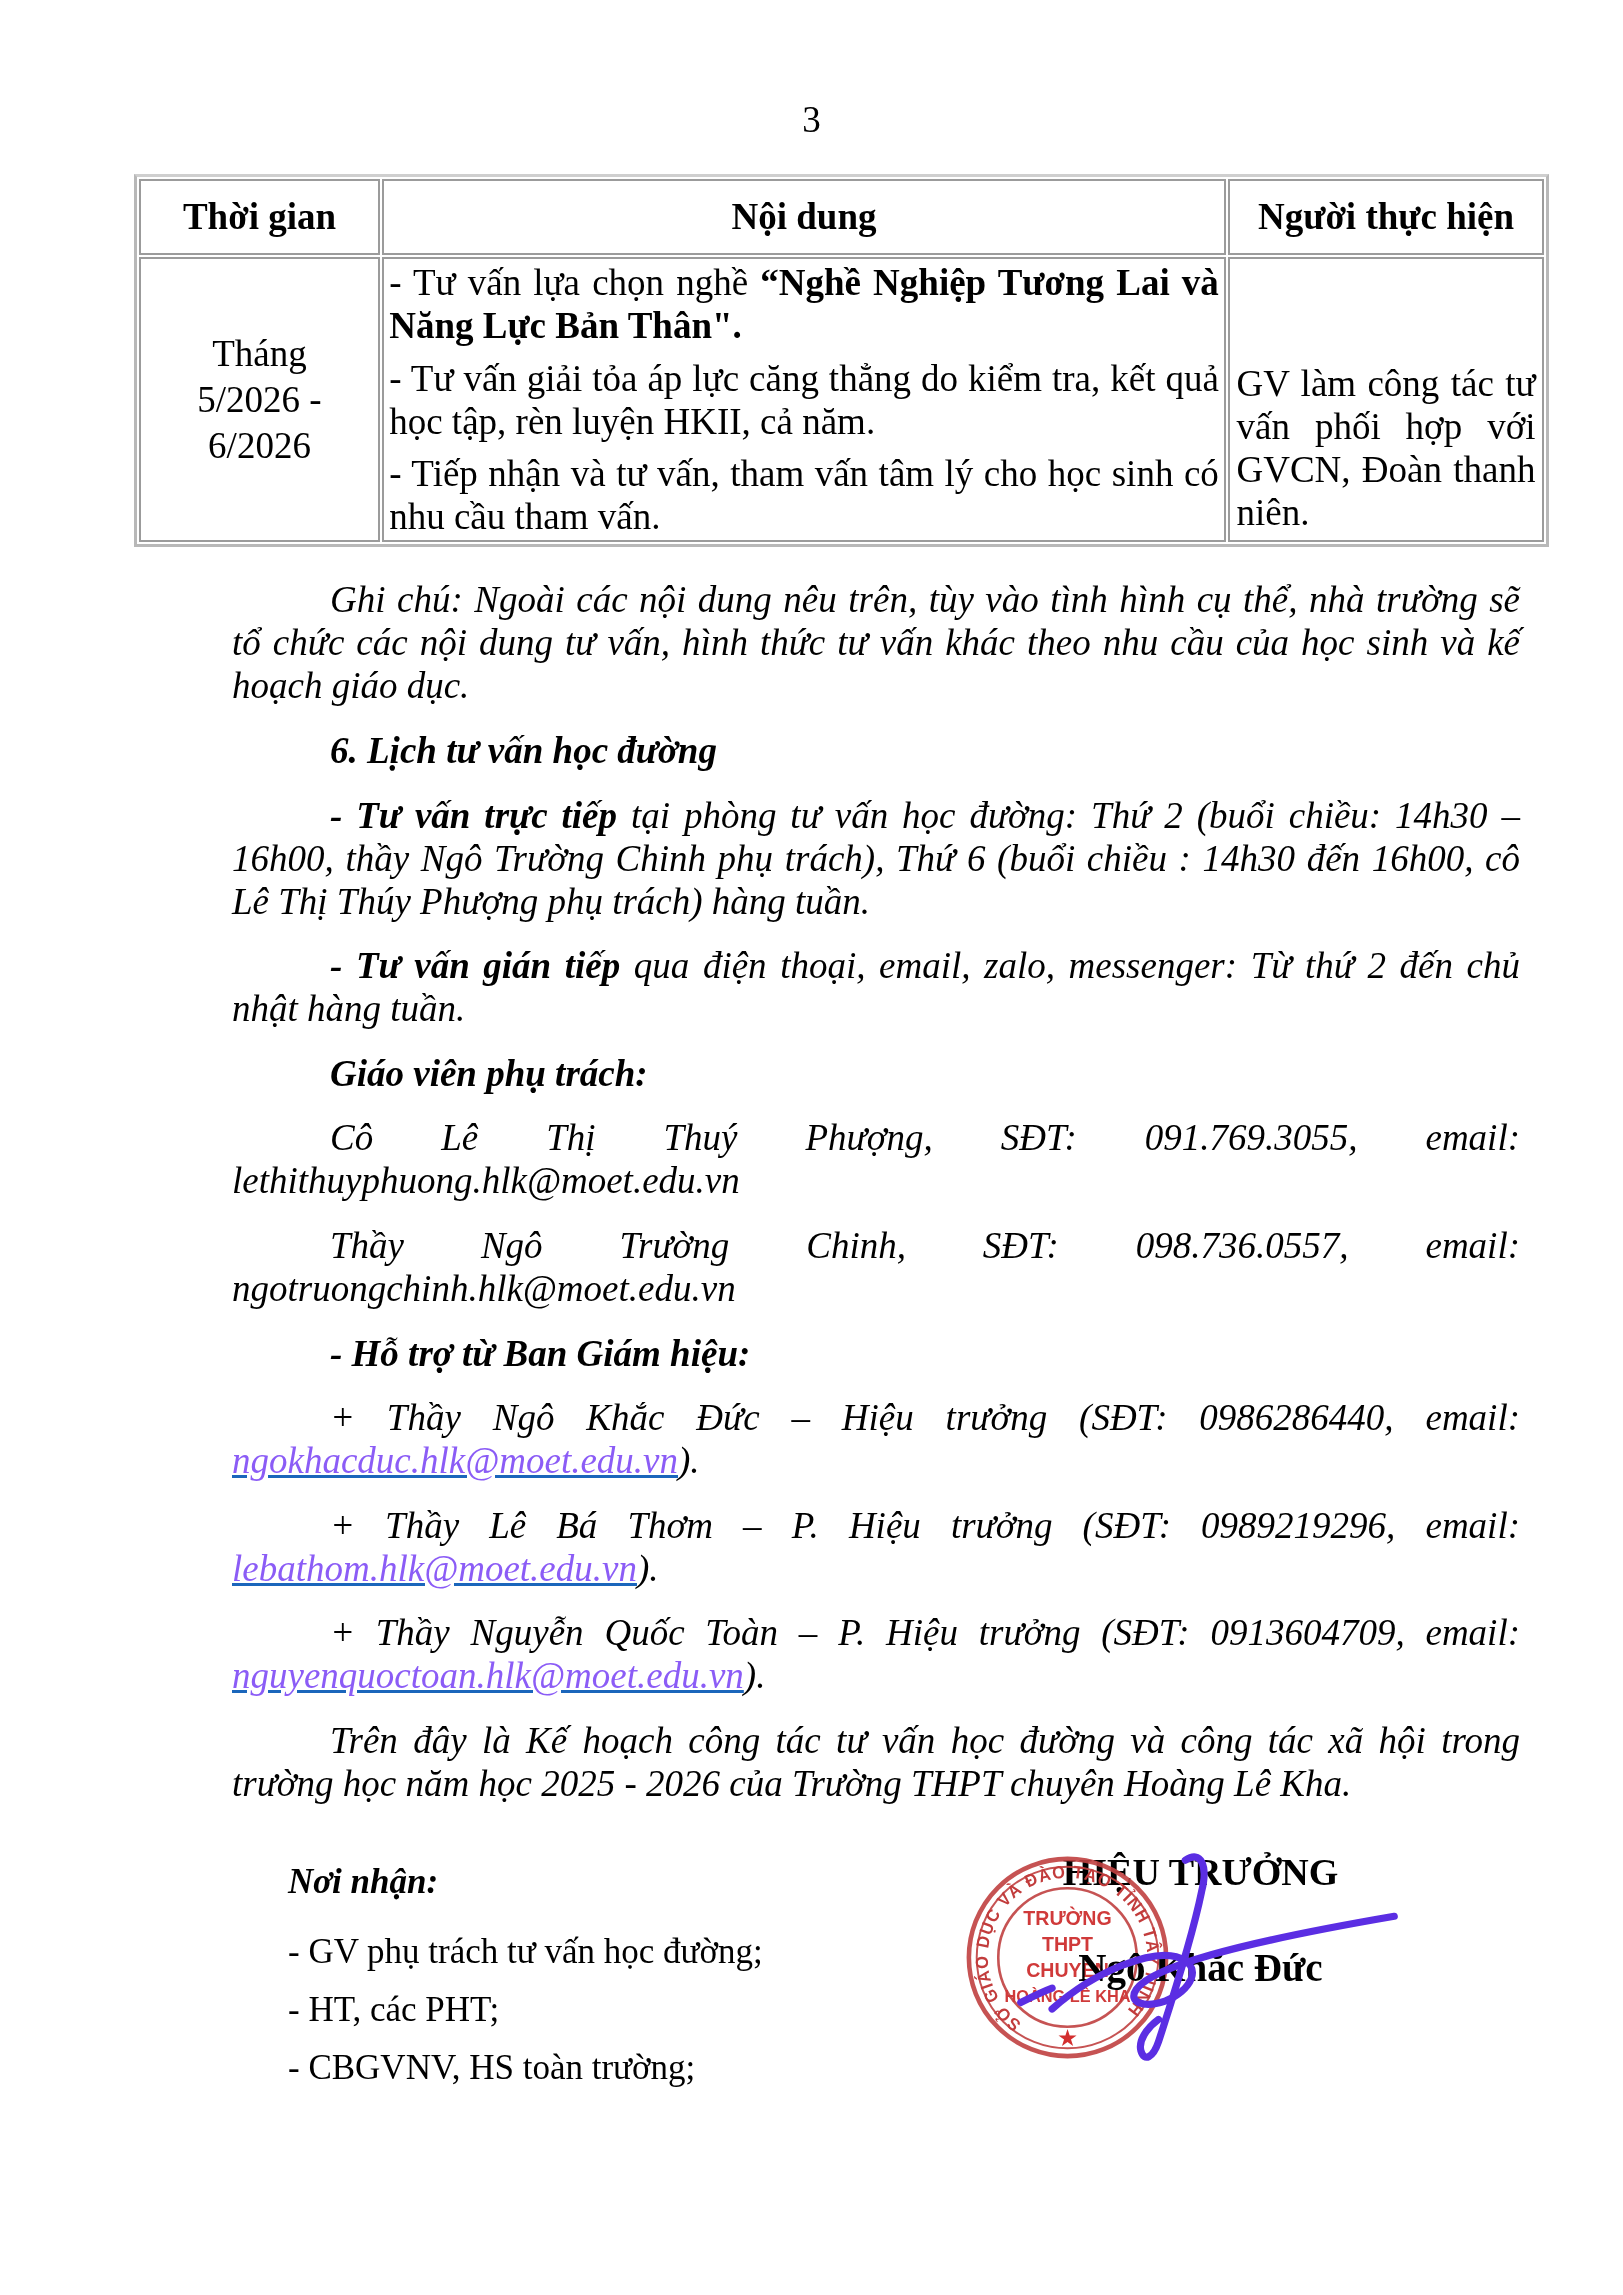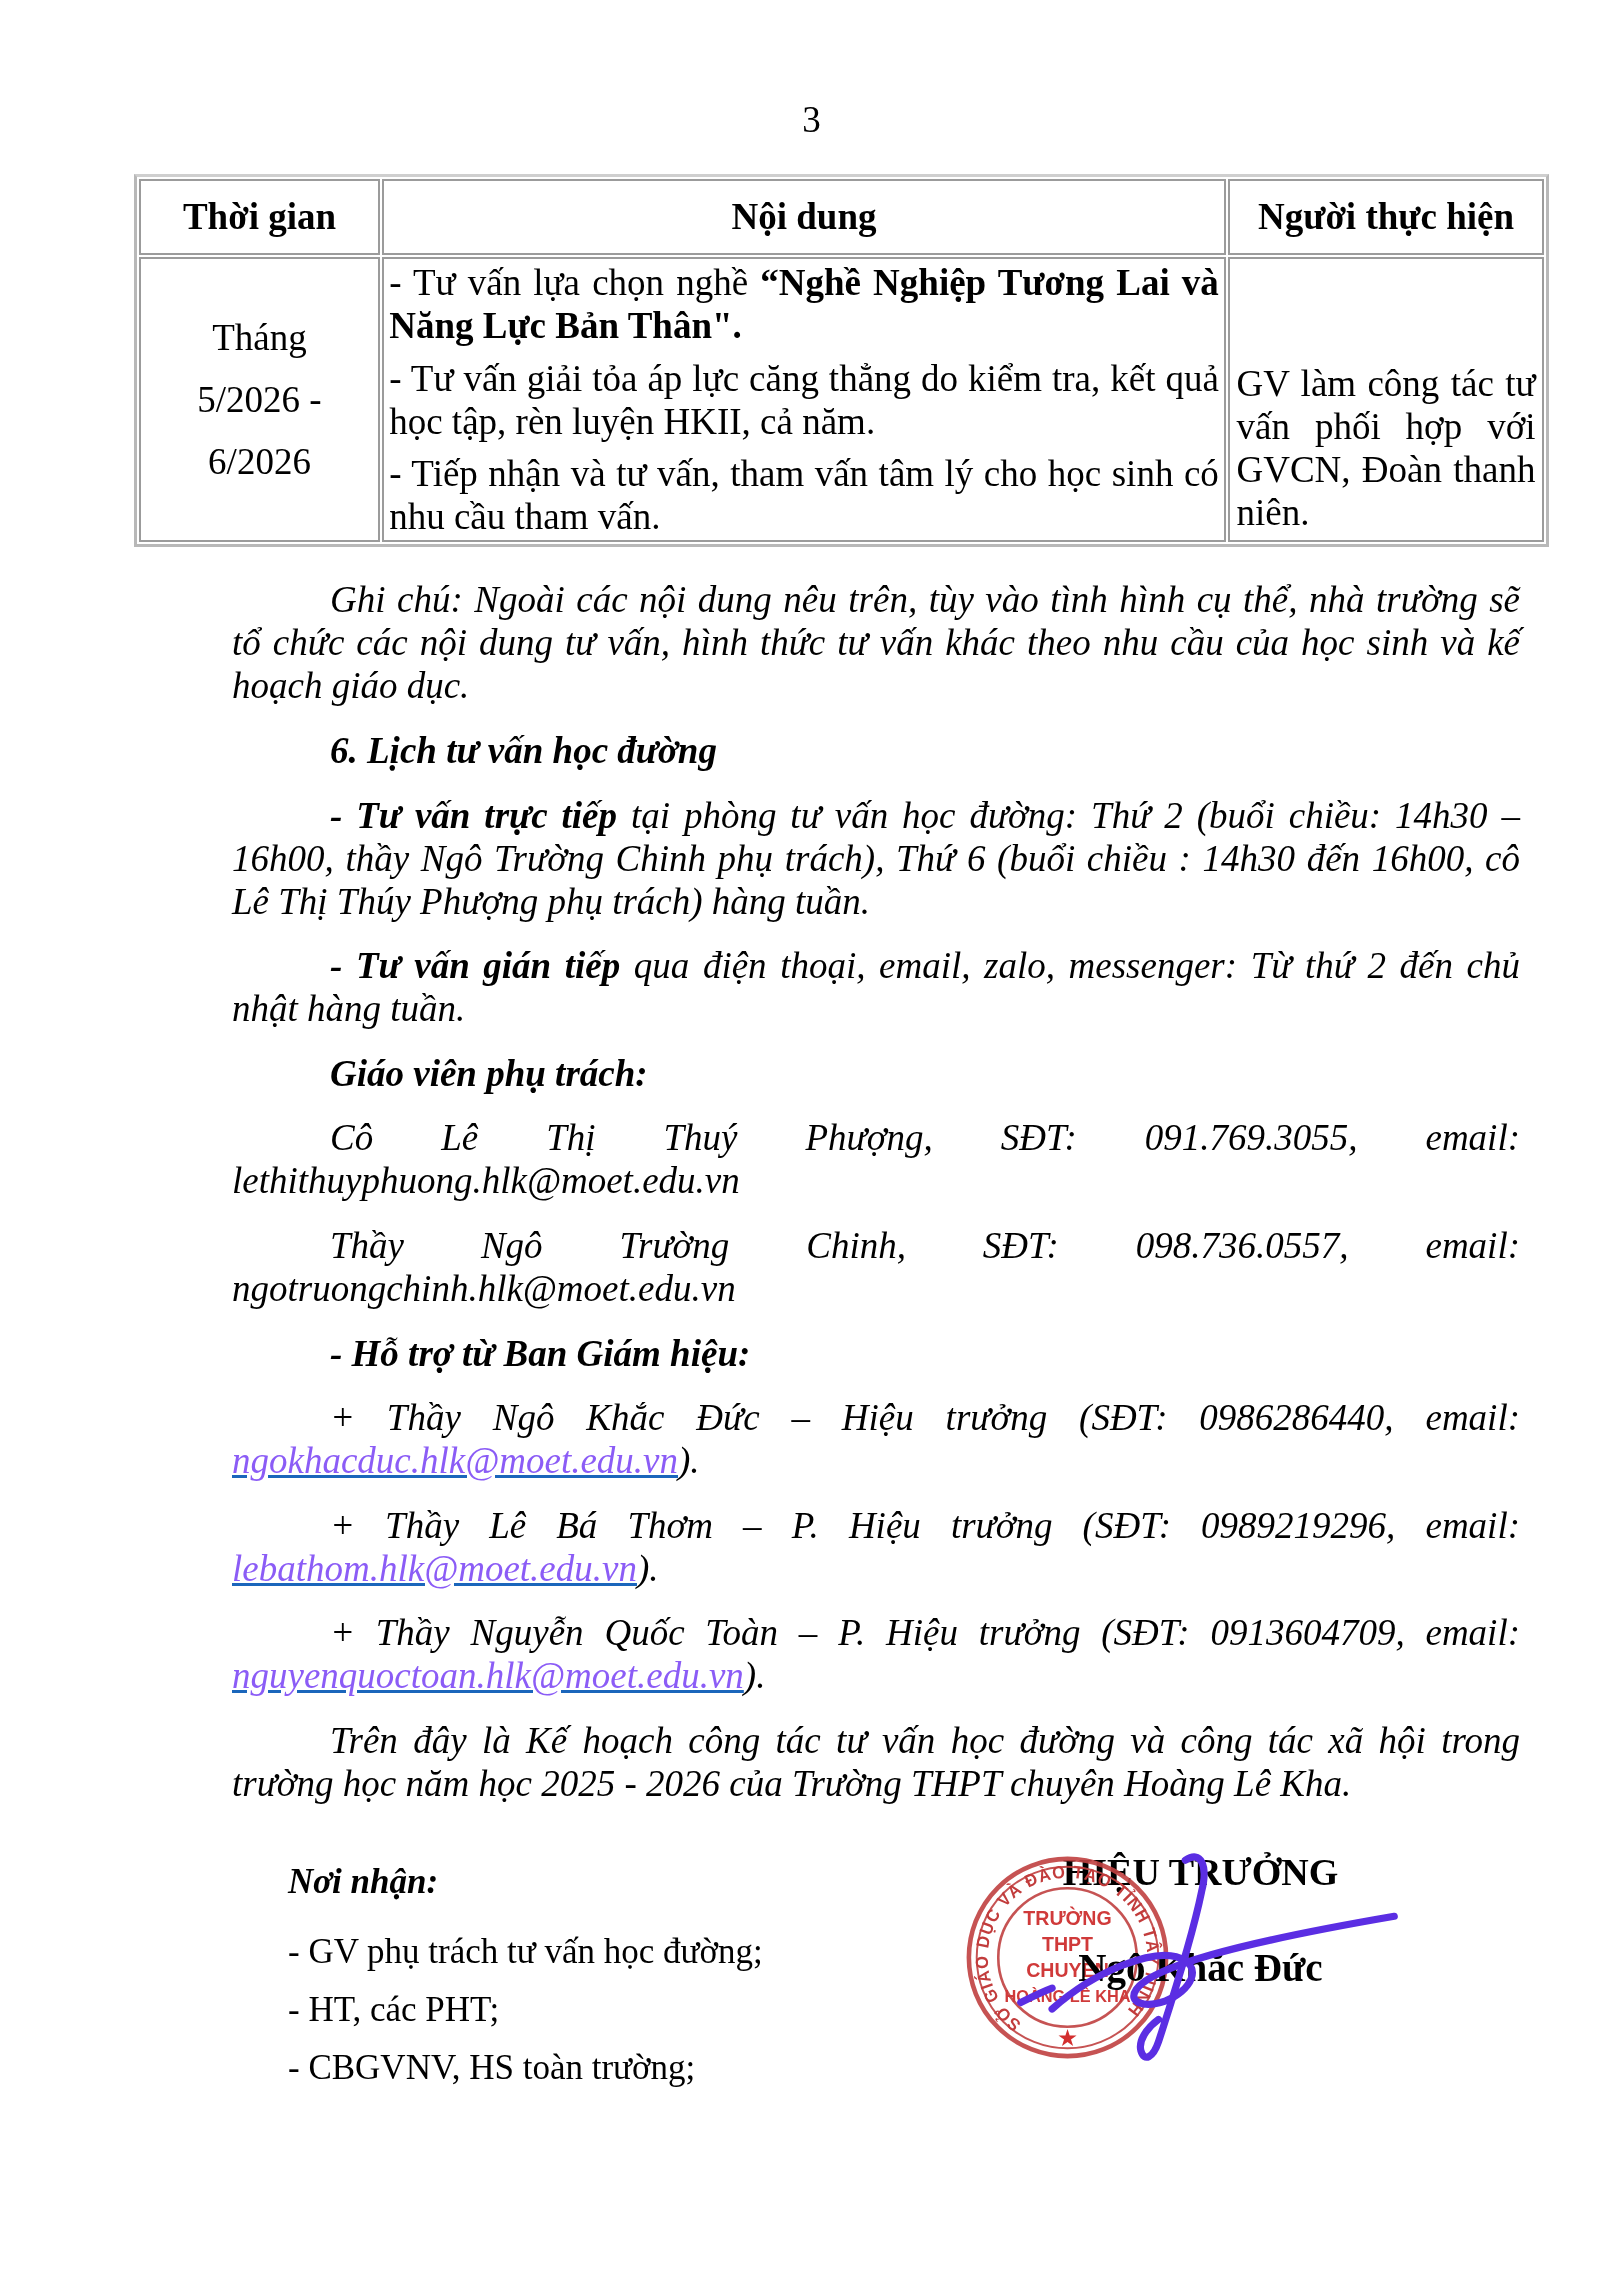--- a/index.html
+++ b/index.html
@@ -29,21 +29,21 @@
   }
   table.sched th{
     border:2px solid #9b9b9b;
     font-weight:bold;
     text-align:center;
     padding:14.4px 3.9px;
     line-height:43px;
   }
   table.sched td{border:2px solid #9b9b9b;}
   td.c-time{text-align:center;vertical-align:middle;padding:2.6px;}
-  .time-inner{max-width:164px;margin:12px auto;line-height:62px;}
+  .time-inner{max-width:164px;margin:12px auto;line-height:46px;}
   td.c-content{vertical-align:top;padding:2.6px 5.2px;}
   td.c-content p{margin:9.2px 0 0;text-align:justify;line-height:43px;}
   td.c-content p:first-child{margin-top:0;}
   td.c-exec{vertical-align:bottom;padding:2.6px 6.5px 6.5px;}
   td.c-exec div{text-align:justify;line-height:43px;}
   
   .para{
     margin:21.6px 0 0;
     font-size:37px;line-height:43px;
     text-align:justify;

